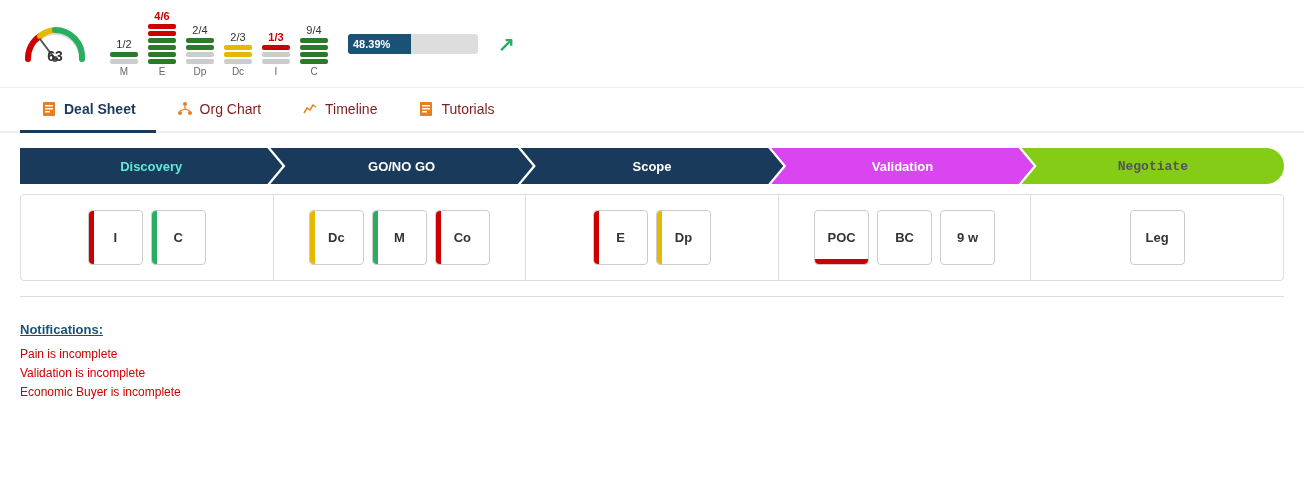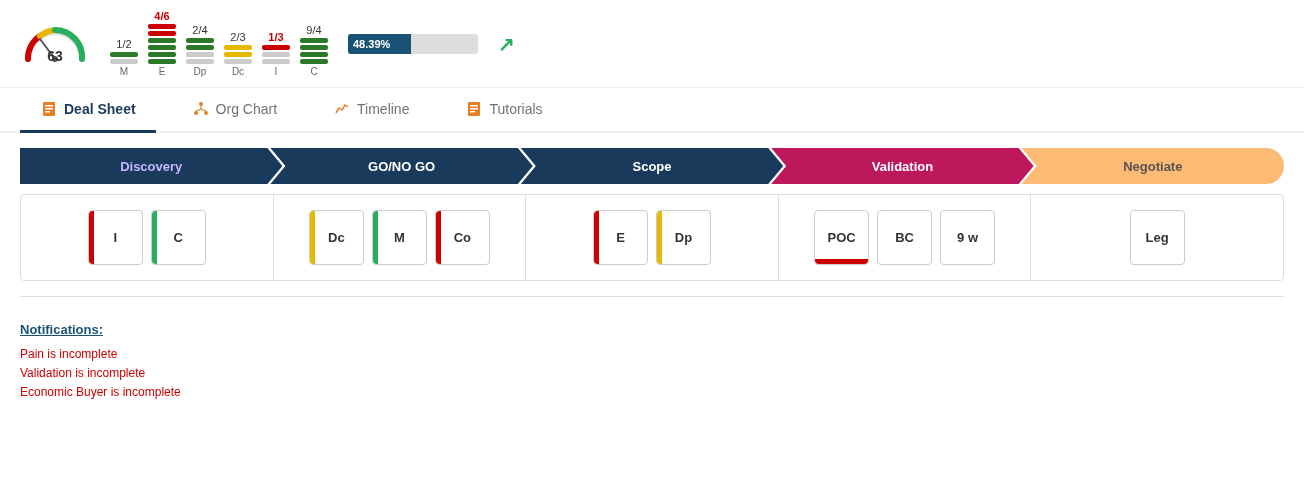--- a/index.html
+++ b/index.html
@@ -97,29 +97,29 @@
       font-size: 20px;
       font-weight: bold;
     }
 
     
     .tabs {
       display: flex;
       align-items: center;
       padding: 0 20px;
       border-bottom: 2px solid #eee;
-      gap: 16px;
+      gap: 0;
     }
     .tab {
       display: flex;
       align-items: center;
       gap: 6px;
       padding: 12px 20px;
       cursor: pointer;
-      color: #737373;
+      color: #7f1d1d;
       font-size: 14px;
       border-bottom: 3px solid transparent;
       margin-bottom: -2px;
       text-decoration: none;
     }
     .tab.active {
       color: #1a3a5c;
       border-bottom: 3px solid #1a3a5c;
       font-weight: bold;
     }
@@ -391,33 +391,33 @@
           <rect x="4" y="4" width="8" height="1.5" rx="0.5" fill="#fff"></rect>
           <rect x="4" y="7" width="8" height="1.5" rx="0.5" fill="#fff"></rect>
           <rect x="4" y="10" width="5" height="1.5" rx="0.5" fill="#fff"></rect>
         </svg>
     </span>
     <span>Tutorials</span>
   </div>
 </div>
 
 <div class="pipeline">
-  <div class="stage stage-arrow" style="background:#1a3a5c; color:#c4b5fd; z-index:5;">
+  <div class="stage stage-arrow" style="background:#1a3a5c; color:#5eead4; z-index:5;">
     <span>Discovery</span>
   </div>
   <div class="stage stage-arrow" style="background:#1a3a5c; color:#fff; z-index:3; margin-left:-12px;">
     <span>GO/NO GO</span>
   </div>
   <div class="stage stage-arrow" style="background:#1a3a5c; color:#fff; z-index:4; margin-left:-12px;">
     <span>Scope</span>
   </div>
-  <div class="stage stage-arrow" style="background:#be185d; color:#fff; z-index:2; margin-left:-12px;">
+  <div class="stage stage-arrow" style="background:#d946ef; color:#fff; z-index:2; margin-left:-12px;">
     <span>Validation</span>
   </div>
-  <div class="stage stage-arrow inactive" style="background:#fdba74; color:#555; z-index:1; margin-left:-12px; border-radius:0 20px 20px 0;">
+  <div class="stage stage-arrow inactive" style="background:#84cc16; color:#555; z-index:1; margin-left:-12px; border-radius:0 20px 20px 0;font-family:Liberation Mono, monospace;">
     <span>Negotiate</span>
   </div>
 </div>
 
 <div class="cards-area">
 
   <div class="cards-section">
     <div class="card">
       <div class="card-left-bar bar-color-red"></div>
       <span>I</span>

